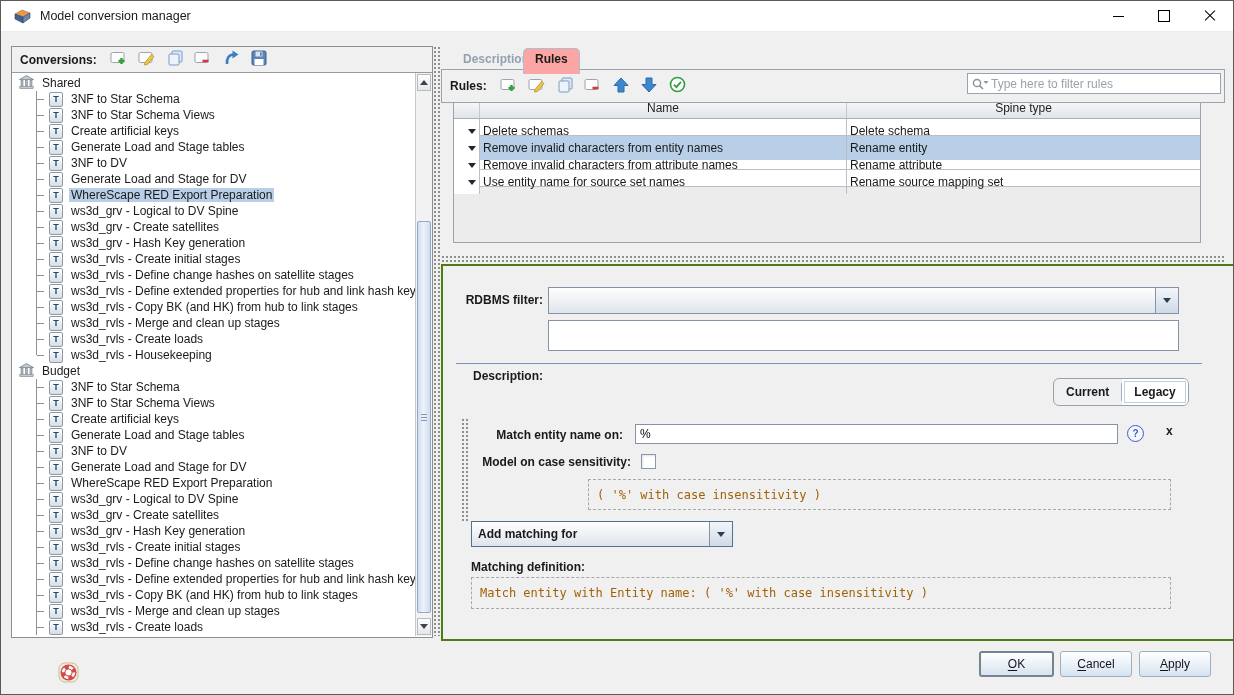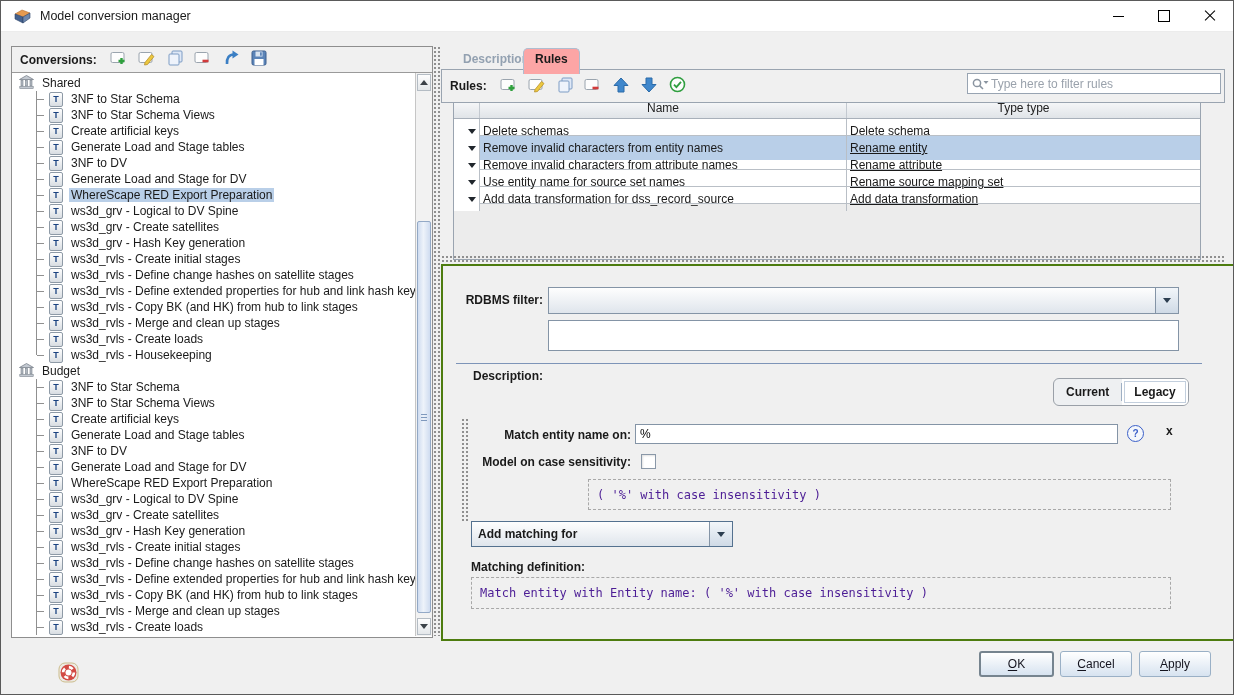--- a/index.html
+++ b/index.html
@@ -61,40 +61,40 @@
   
   #rulesTable{left:452px;top:96px;width:748px;border:1px solid #9aa4b0;background:#ececec;box-sizing:border-box;}
   .tbl-head{display:grid;grid-template-columns:26px 367px 1fr;height:20px;background:linear-gradient(#fcfcfd,#e0e4e8);
             border-bottom:1px solid #a8b0ba;}
   .tbl-head div{display:flex;align-items:center;justify-content:center;border-right:1px solid #c3c9d0;color:#222;}
   .tbl-head div:last-child{border-right:none;}
   .tbl-row{display:grid;grid-template-columns:26px 367px 1fr;height:16px;background:#fff;border-bottom:1px solid #b9bfc6;}
   .cell-arrow{display:flex;align-items:center;justify-content:flex-end;padding-right:3px;border-right:1px solid #b9bfc6;background:#fff;}
   .cell-arrow .tri-down{border-left-width:4px;border-right-width:4px;border-top-width:5px;border-top-color:#20262c;}
   .cell{display:flex;align-items:center;padding:12px 3px;border-right:1px solid #b9bfc6;overflow:hidden;white-space:nowrap;}
-  .cell:last-child{border-right:none;text-decoration:underline;}
+  .cell:last-child{border-right:none;}
   .tbl-row.sel .cell{background:#b9cfe8;}
   .tbl-row.sel .cell:first-of-type{box-shadow:inset 0 0 0 1px #7894b6;}
   .tbl-filler{height:55px;background:#ececec;}
   
   #detailPanel{left:440px;top:263px;width:948px;height:377px;border:2px solid #4d7c0f;background:#f0f0f0;box-sizing:border-box;}
   .lbl{font-weight:bold;text-align:right;}
   .combo{background:linear-gradient(#fefefe,#dfe5ec);border:1px solid #8494a6;display:flex;align-items:center;box-sizing:border-box;}
   .combo .cb-text{flex:1;padding:0 6px;overflow:hidden;white-space:nowrap;}
   .cb-btn{width:22px;align-self:stretch;border-left:1px solid #8494a6;background:linear-gradient(#f2f6fa,#cfdae6);
           display:flex;align-items:center;justify-content:center;}
   .cb-btn .tri-down{border-top-color:#2c3e50;}
   .txtfield{background:#fff;border:1px solid #8494a6;box-sizing:border-box;font:12px "Liberation Sans",sans-serif;padding:1px 4px;outline:none;}
   textarea.txtfield{resize:none;}
   #seg{border:1px solid #9aa0a8;border-radius:6px;background:#eef0f2;display:flex;align-items:stretch;overflow:hidden;}
   .seg-item{padding:6px 12px;font-weight:bold;display:flex;align-items:center;}
   .seg-div{width:1px;background:#9fb0c4;margin:4px 0;}
   .seg-item.on{background:#ffffff;outline:1px solid #c3cfdd;outline-offset:-3px;}
   .dashed{border:1px dashed #a8a8a8;background:#f0f0f0;font-family:"DejaVu Sans Mono",monospace;font-size:12px;
-          color:#4c1d95;display:flex;align-items:center;padding:0 8px;box-sizing:border-box;}
+          color:#a16207;display:flex;align-items:center;padding:0 8px;box-sizing:border-box;}
   .helpcircle{width:15px;height:15px;border:1.6px solid #3a5fc8;border-radius:50%;color:#3a5fc8;font-weight:bold;font-size:10px;
               display:flex;align-items:center;justify-content:center;background:#f4f7fb;}
   .removex{font-weight:bold;font-size:12px;color:#1a1a1a;}
   .checkbox{width:13px;height:13px;background:#fff;border:1px solid #8a98a8;box-shadow:inset 1px 1px 2px rgba(0,0,0,.12);}
   .grip{width:9px;height:104px;}
   .sepline{border-top:1px solid #7d94b8;}
   
   .fbtn{position:absolute;top:650px;height:26px;background:linear-gradient(#ffffff,#d7e3f0);border:1px solid #9ab0c6;
         border-radius:3px;display:flex;align-items:center;justify-content:center;box-sizing:border-box;font-size:12px;color:#14141e;}
   .fbtn u{text-underline-offset:2px;}
@@ -392,21 +392,21 @@
         <path d="M12.5 4 h5 l-2.5 3 z" fill="#8a94a0"></path>
       </svg>
       <input type="text" placeholder="Type here to filter rules" style="">
     </div>
   </div>
 
   <div id="rulesTable" class="abs">
     <div class="tbl-head">
       <div></div>
       <div>Name</div>
-      <div>Type type</div>
+      <div>Spine type</div>
     </div>
     <div id="rulesRows">
         <div class="tbl-row">
           <div class="cell-arrow">
             <span class="tri-down"></span>
           </div>
           <div class="cell">Delete schemas</div>
           <div class="cell">Delete schema</div>
         </div>
         <div class="tbl-row sel">
@@ -423,27 +423,20 @@
           <div class="cell">Remove invalid characters from attribute names</div>
           <div class="cell">Rename attribute</div>
         </div>
         <div class="tbl-row">
           <div class="cell-arrow">
             <span class="tri-down"></span>
           </div>
           <div class="cell">Use entity name for source set names</div>
           <div class="cell">Rename source mapping set</div>
         </div>
-        <div class="tbl-row">
-          <div class="cell-arrow">
-            <span class="tri-down"></span>
-          </div>
-          <div class="cell">Add data transformation for dss_record_source</div>
-          <div class="cell">Add data transformation</div>
-        </div>
       </div>
     <div class="tbl-filler"></div>
   </div>
 
   <div class="abs dots" style="left:440px;top:254px;width:784px;height:7px;"></div>
 
   <div id="detailPanel" class="abs">
     <div class="abs lbl" style="left:10px;top:27px;width:90px;">RDBMS filter:</div>
     <div class="abs combo" style="left:105px;top:21px;width:631px;height:27px;">
       <span class="cb-text"></span>
@@ -457,21 +450,21 @@
     <div class="abs sepline" style="left:13px;top:97px;width:746px;"></div>
 
     <div id="seg" class="abs" style="left:610px;top:112px;">
       <span class="seg-item">Current</span>
       <span class="seg-div"></span>
       <span class="seg-item on">Legacy</span>
     </div>
 
     <div class="abs dots grip" style="left:18px;top:152px;"></div>
 
-    <div class="abs lbl" style="left:40px;top:162px;width:148px;">Match entity name on:</div>
+    <div class="abs lbl" style="left:32px;top:162px;width:148px;">Match entity name on:</div>
     <input class="abs txtfield" style="left: 192px; top: 158px; width: 483px; height: 20px;" type="text" value="%">
     <div class="abs helpcircle" style="left:684px;top:159px;">?</div>
     <div class="abs removex" style="left:723px;top:158px;">x</div>
 
     <div class="abs lbl" style="left:10px;top:189px;width:178px;">Model on case sensitivity:</div>
     <div class="abs checkbox" style="left:198px;top:188px;"></div>
 
     <div class="abs dashed" style="left:145px;top:213px;width:583px;height:31px;">
       <span>( '%' with case insensitivity )</span>
     </div>

